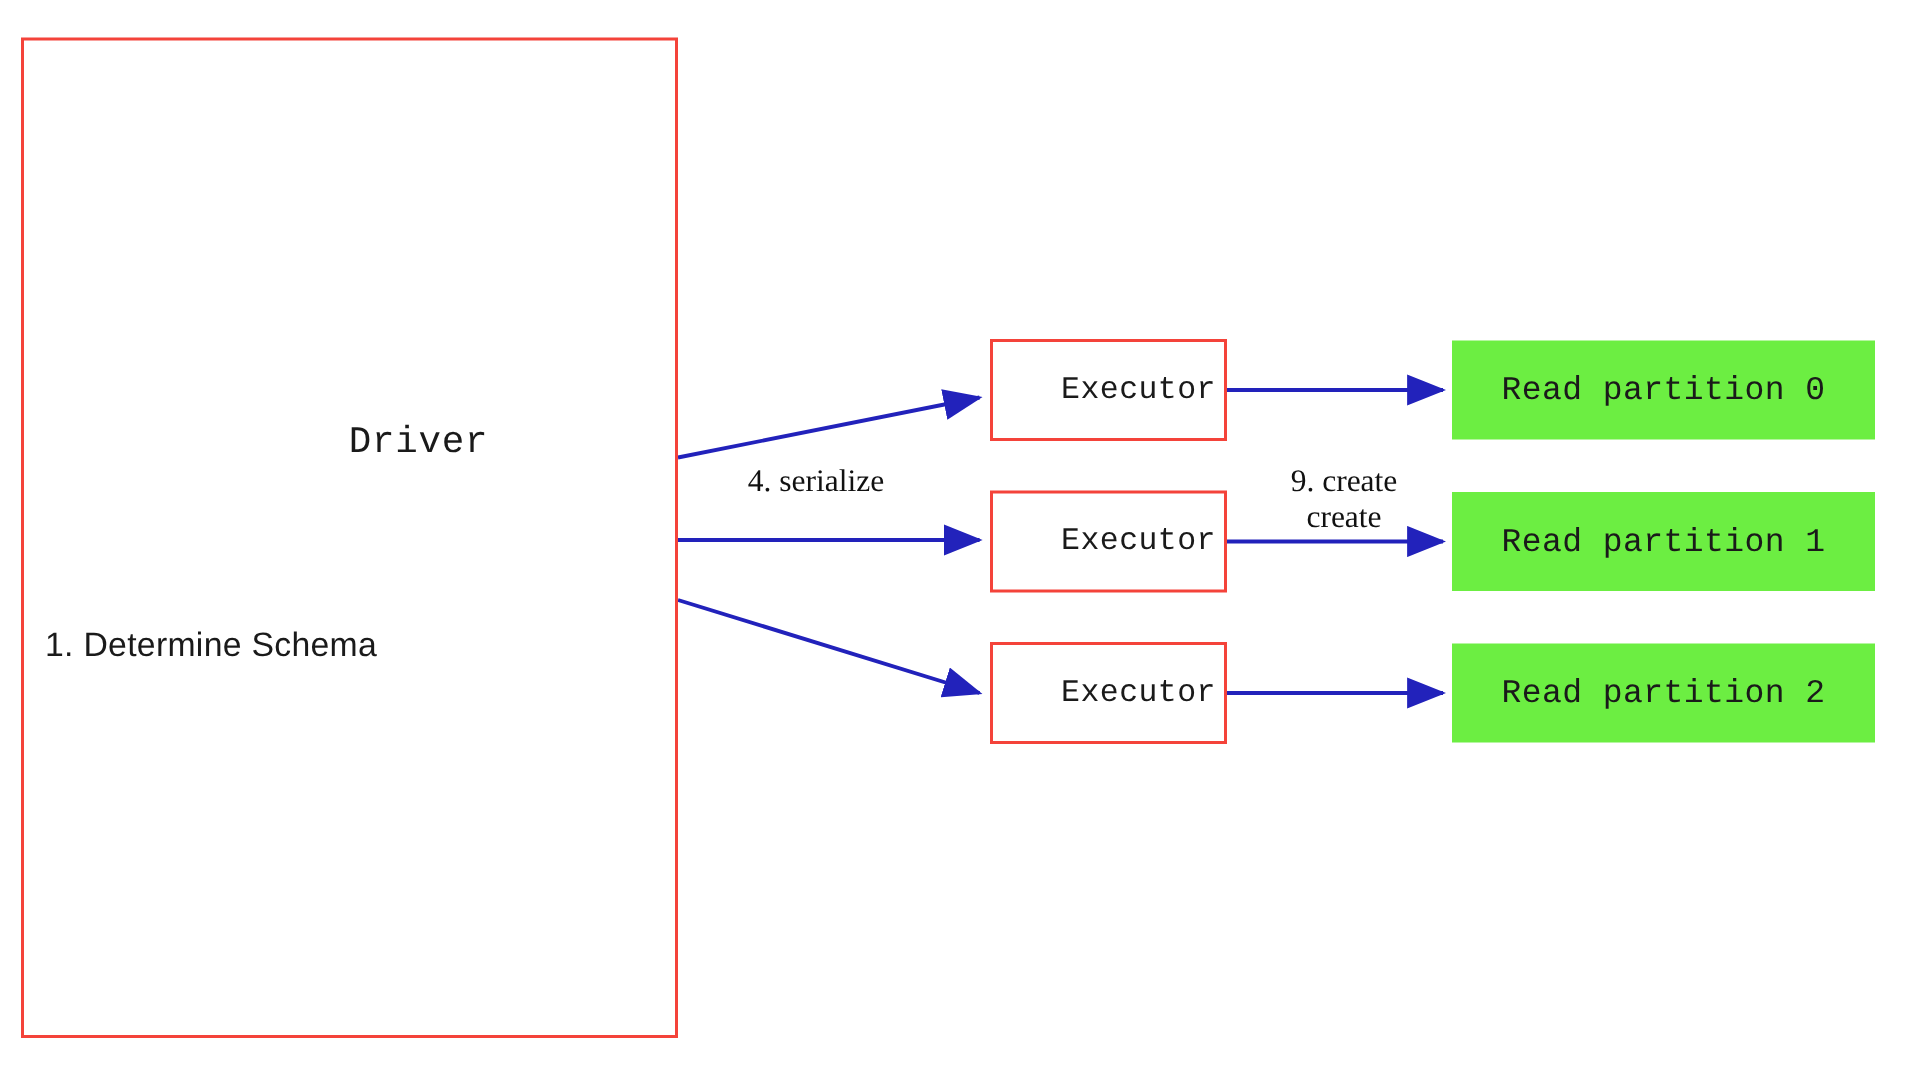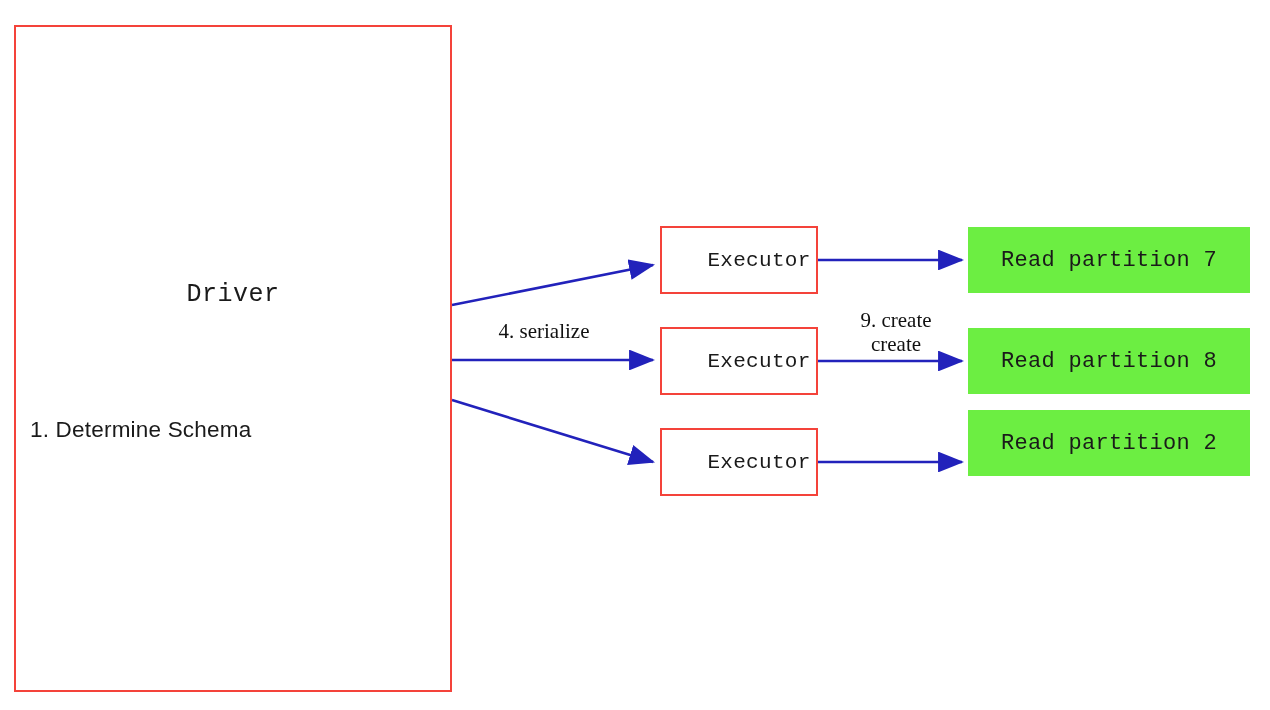--- a/index.html
+++ b/index.html
@@ -37,20 +37,21 @@
   .driver-title {
     position: absolute;
     left: 0;
     top: 253px;
     width: 434px;
     text-align: center;
     font-family: "Liberation Mono", "DejaVu Sans Mono", monospace;
     font-size: 25px;
     color: #1a1a1a;
     letter-spacing: 0.5px;
+    padding-left: 46px;
   }
   .driver-steps {
     position: absolute;
     left: 14px;
     top: 338px;
     font-family: Liberation Sans, sans-serif;
     font-size: 22.5px;
     line-height: 26px;
     color: #1a1a1a;
     white-space: pre;
@@ -98,21 +99,21 @@
   .edge-label {
     position: absolute;
     font-family: "Liberation Serif", "DejaVu Serif", serif;
     font-size: 21px;
     line-height: 24px;
     color: #111111;
     text-align: center;
     white-space: nowrap;
   }
   .edge-label span { display: block; }
-  #label-serialize { left: 449px; top: 319px; width: 190px; text-align: center; }
+  #label-serialize { left: 449px; top: 308px; width: 190px; text-align: center; }
   #label-create    { left: 826px; top: 308px; width: 140px; }
 </style>
 </head>
 <body>
 
 <div id="canvas">
 
   <svg class="layer" viewBox="0 0 1270 710">
     <defs>
       <marker id="ah" markerWidth="10" markerHeight="8" refX="9.2" refY="4" orient="auto" markerUnits="strokeWidth">
@@ -142,26 +143,26 @@
     <span class="exec-label">Executor</span>
   </div>
   <div class="exec-box" style="left:660px; top:327px;">
     <span class="exec-label">Executor</span>
   </div>
   <div class="exec-box" style="left:660px; top:428px;">
     <span class="exec-label">Executor</span>
   </div>
 
   <div class="part-box" style="top:227px;">
-    <span class="part-label">Read partition 7</span>
+    <span class="part-label">Read partition 0</span>
   </div>
   <div class="part-box" style="top:328px;">
-    <span class="part-label">Read partition 8</span>
+    <span class="part-label">Read partition 1</span>
   </div>
-  <div class="part-box" style="top:410px;">
+  <div class="part-box" style="top:429px;">
     <span class="part-label">Read partition 2</span>
   </div>
 
   <div class="edge-label" id="label-serialize">
     <span>4. serialize</span>
   </div>
   <div class="edge-label" id="label-create">
     <span>9. create</span>
     <span>create</span>
   </div>

